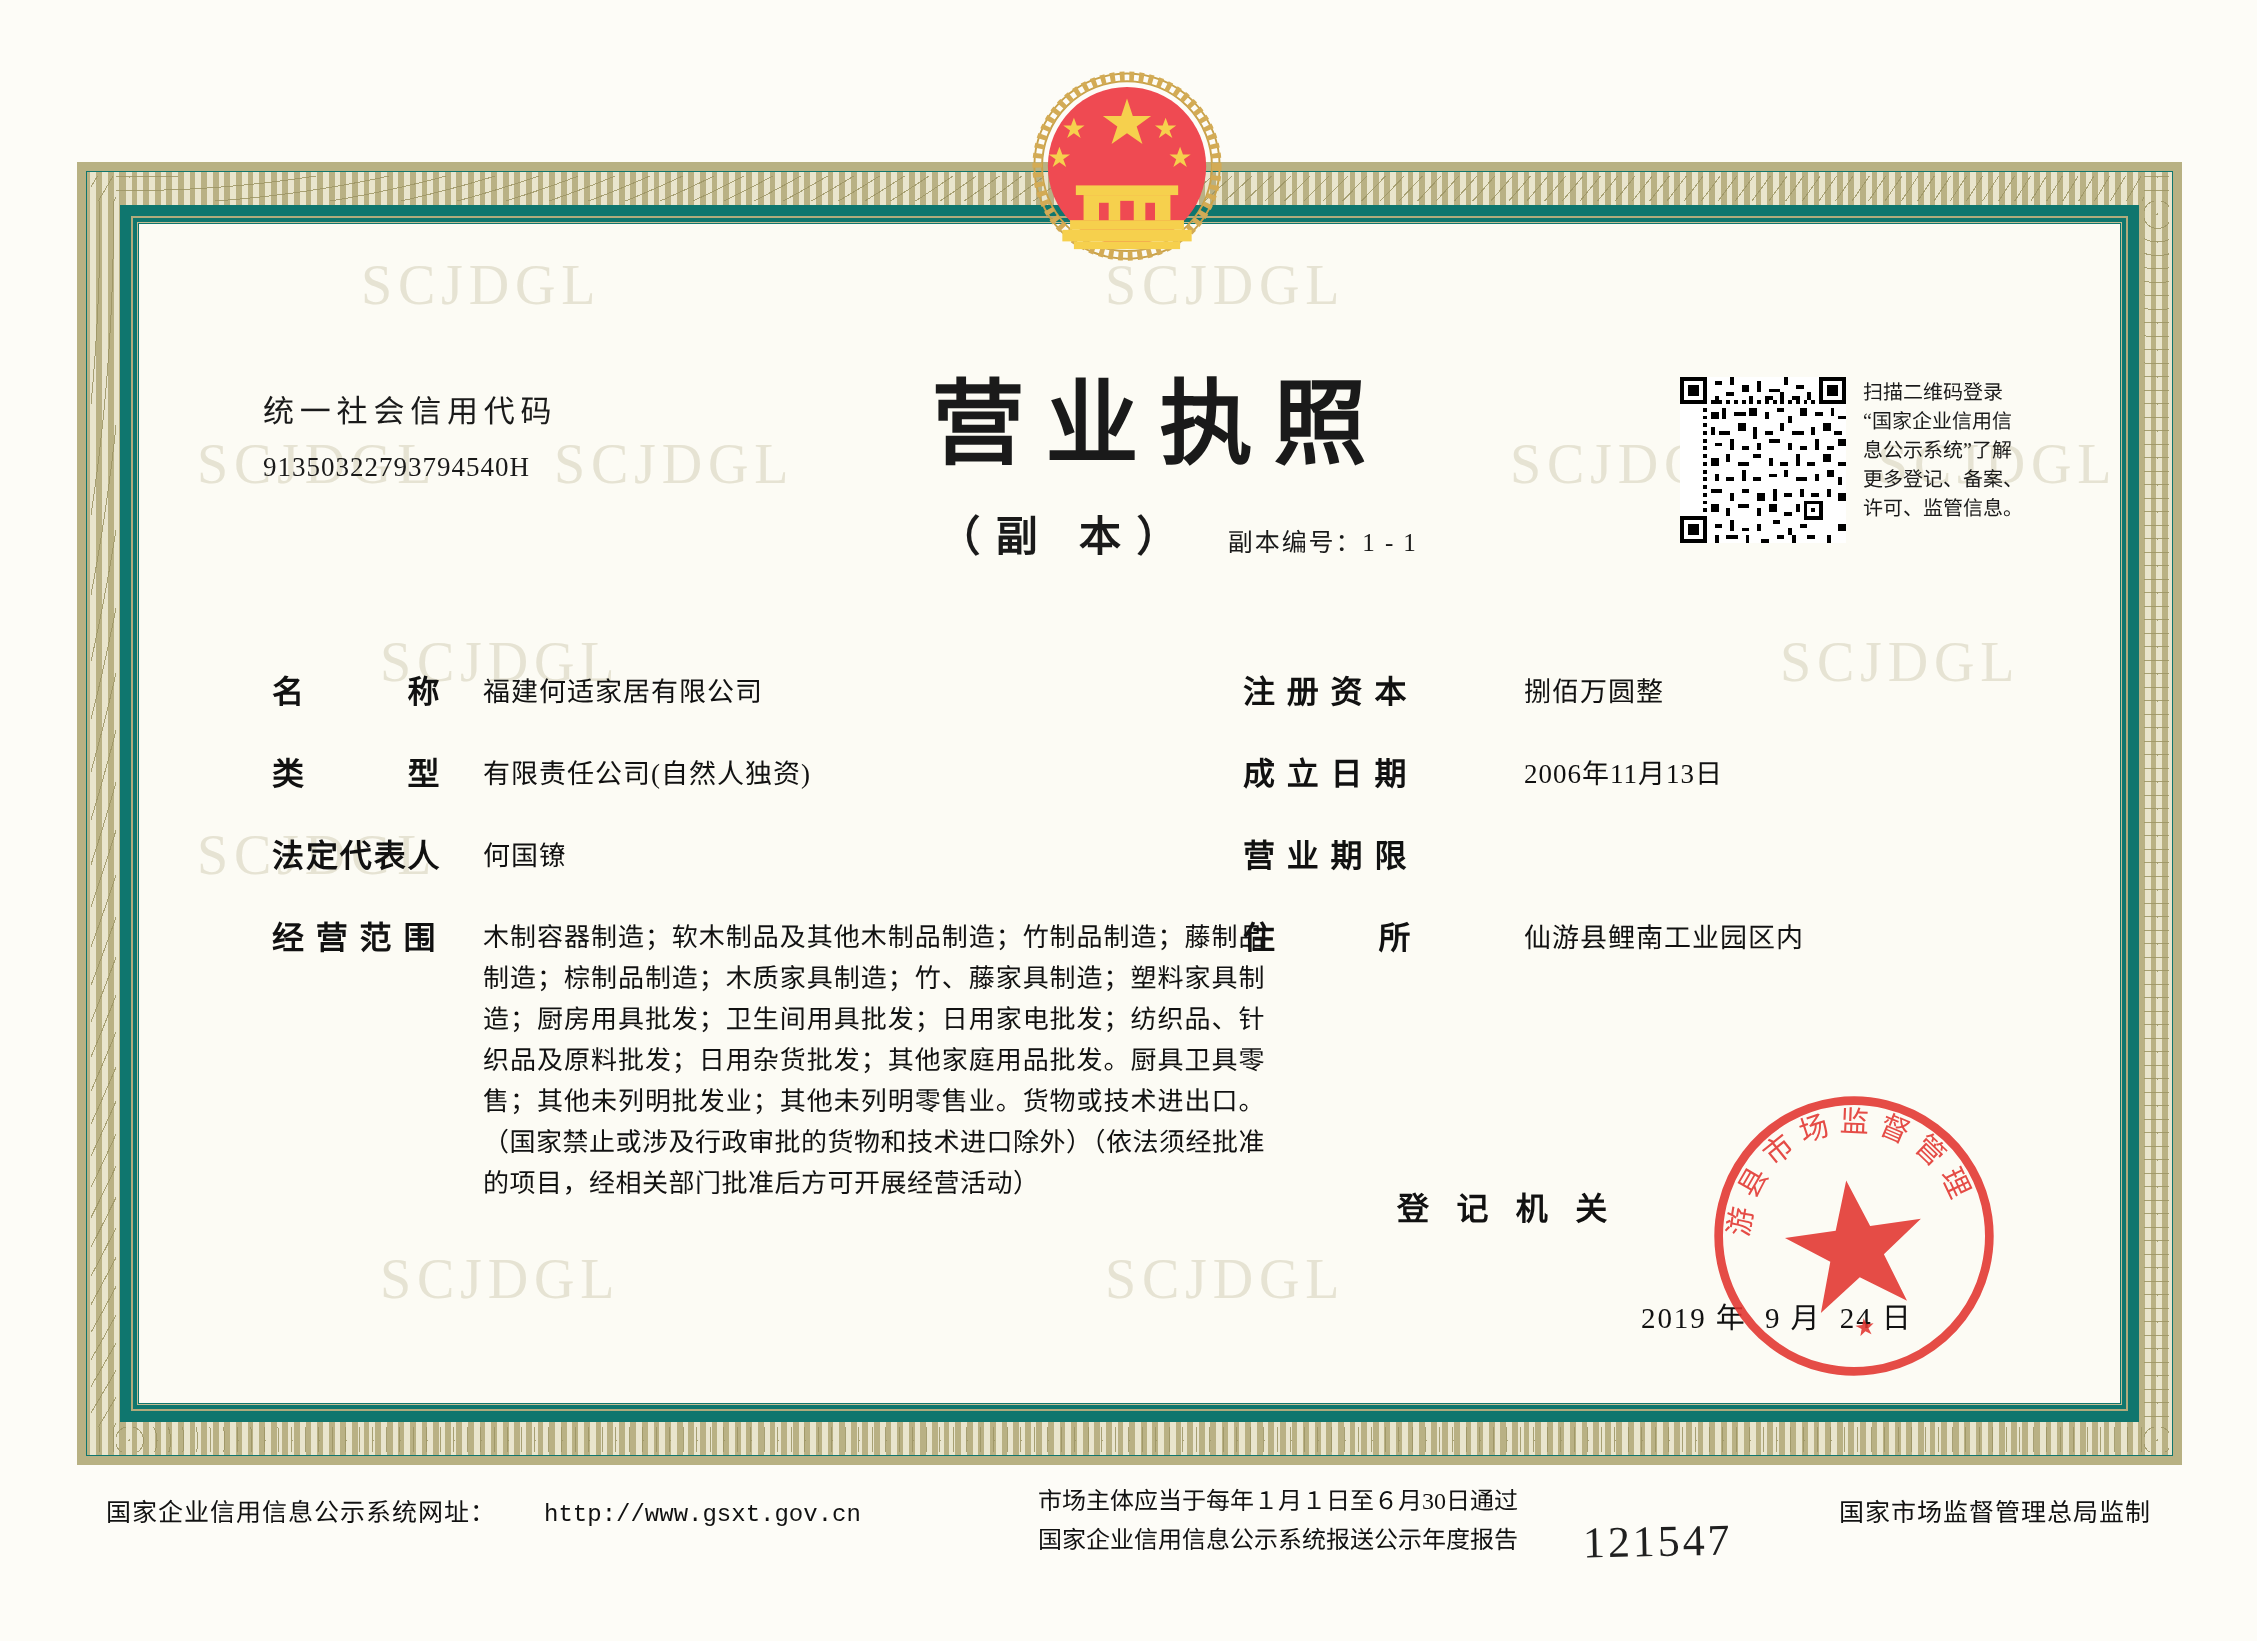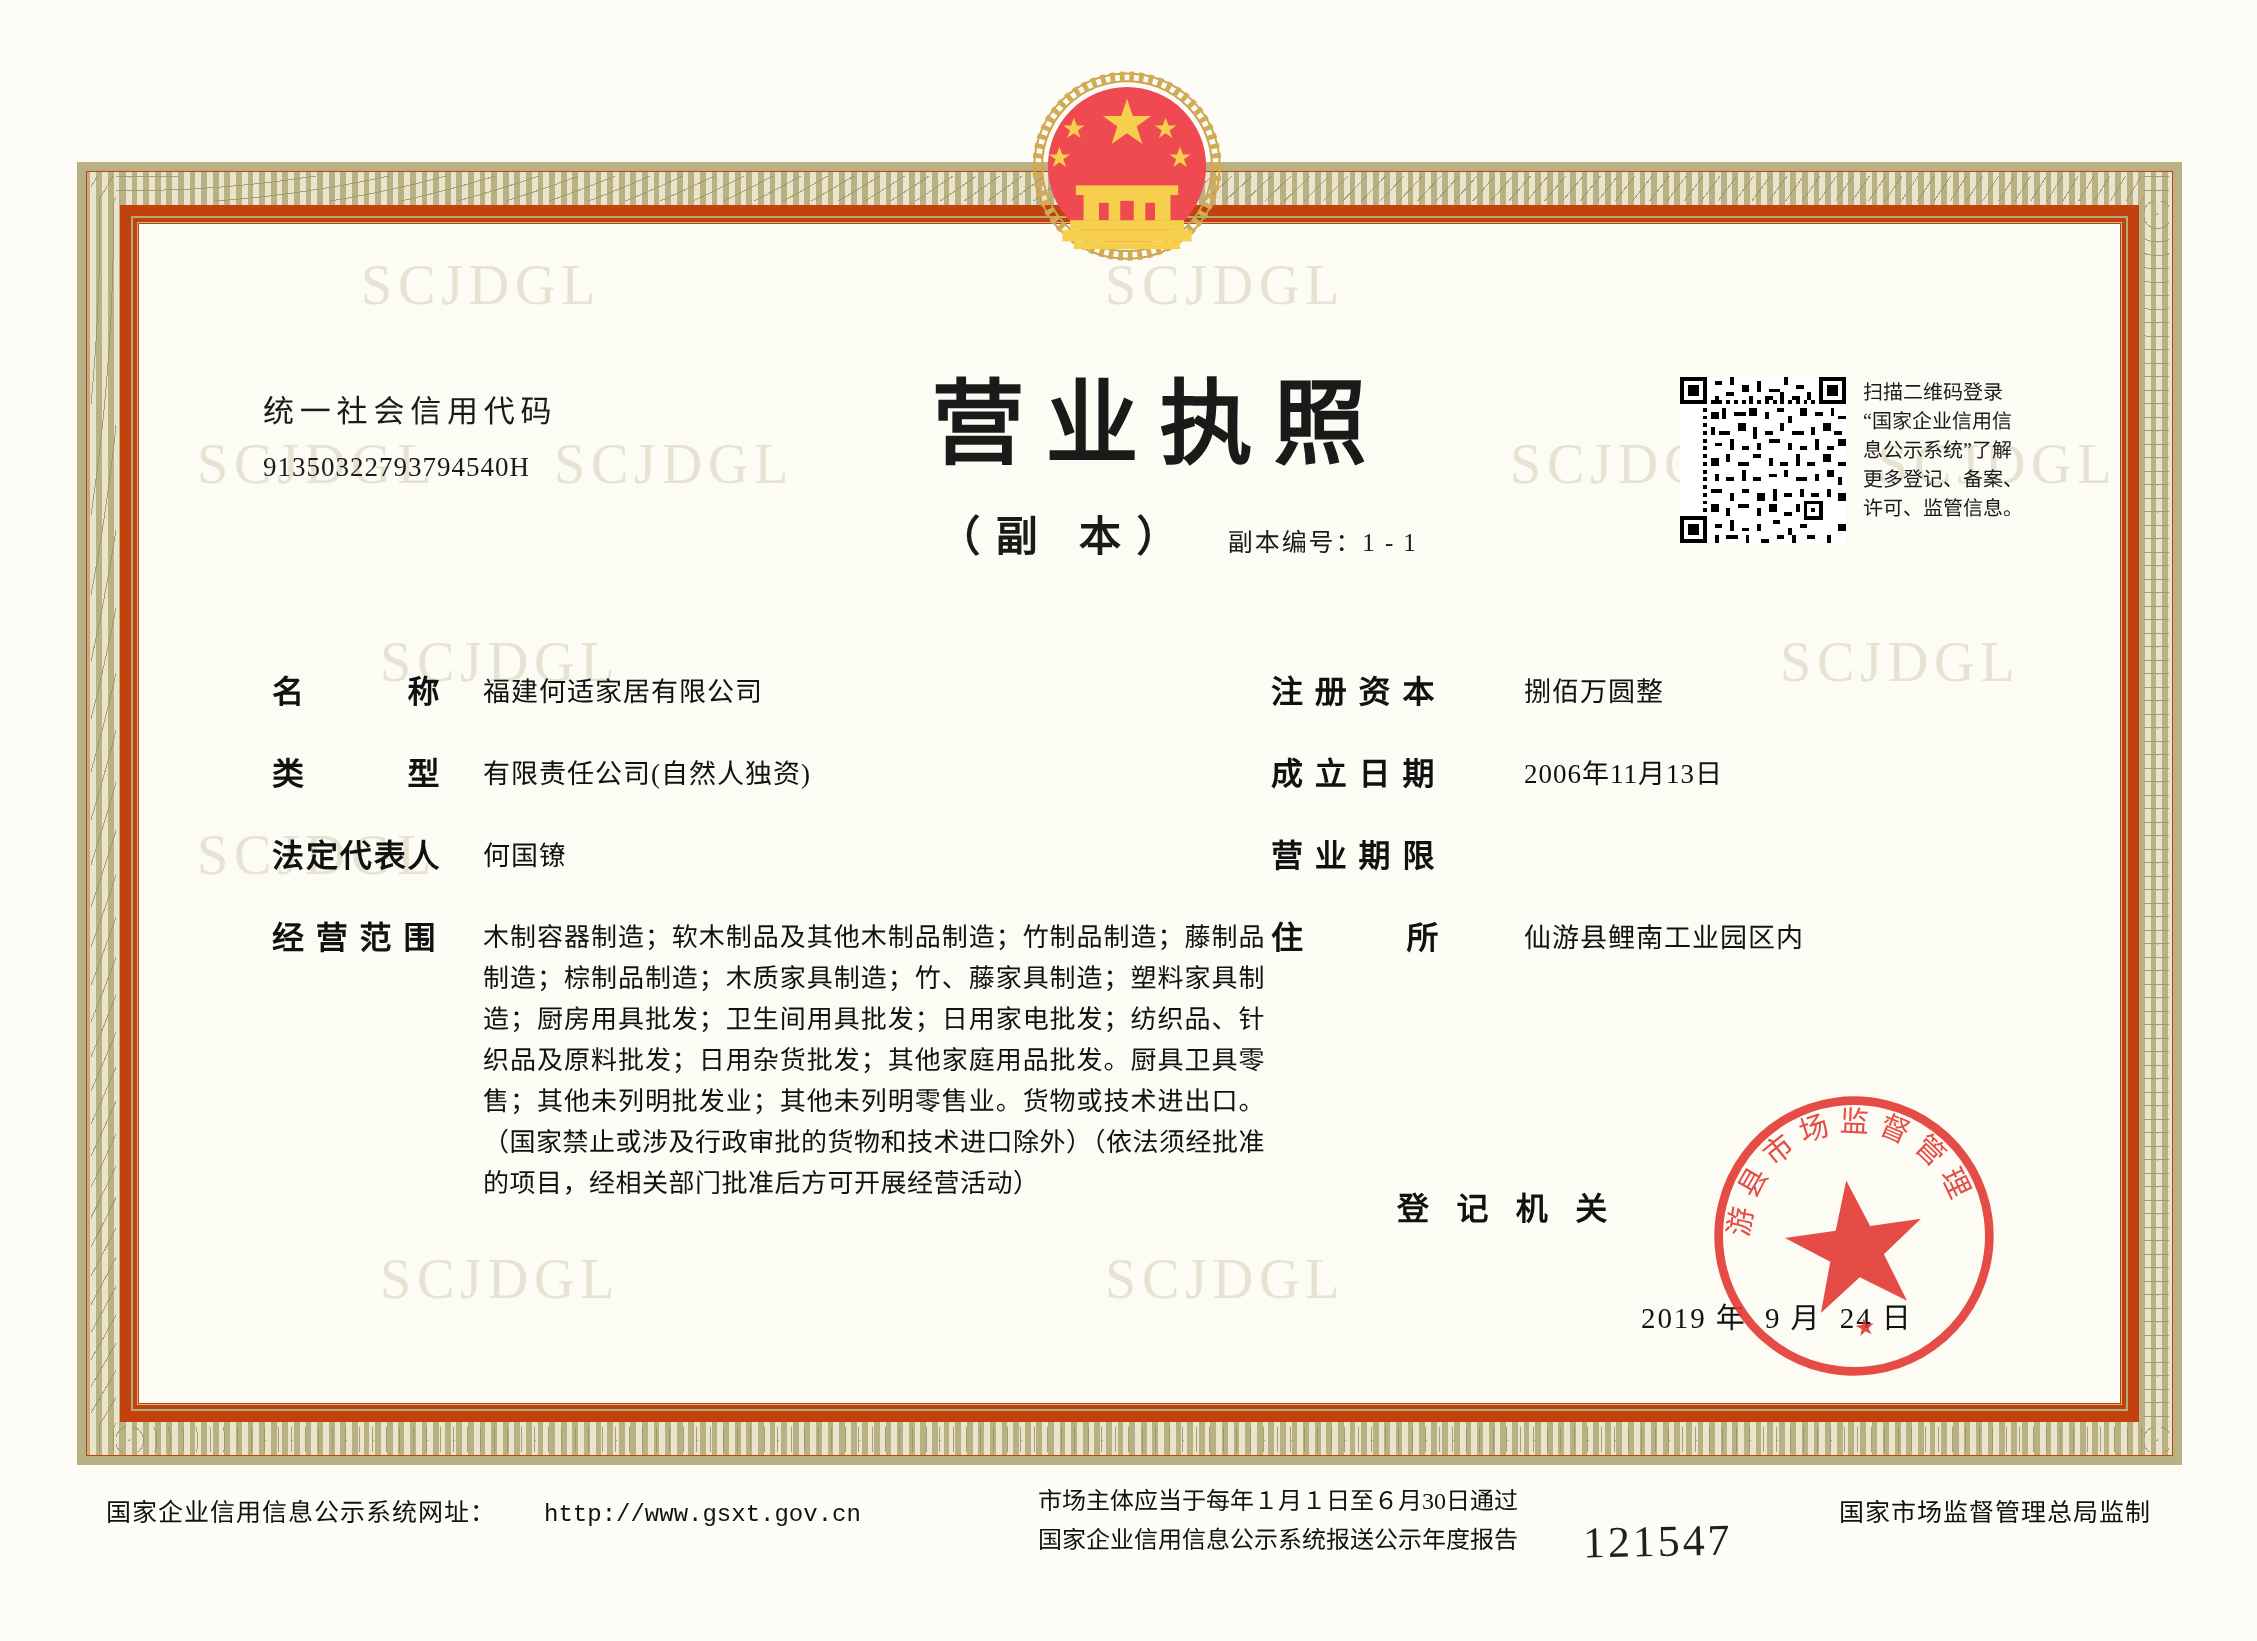--- a/index.html
+++ b/index.html
@@ -23,21 +23,21 @@
     background: #fdfcf7;
   }
 
   
   .cert {
     position: absolute;
     left: 77px;
     top: 162px;
     width: 2105px;
     height: 1303px;
-    background: #c2410c;
+    background: #0f766e;
     box-sizing: border-box;
   }
 
   
   .border-outer {
     position: absolute;
     left: 0; top: 0; right: 0; bottom: 0;
     border: 9.7px solid #b8b183;
     box-sizing: border-box;
   }
@@ -197,21 +197,21 @@
   }
   .row-value {
     position: absolute;
     font-size: 27px;
     color: #111;
     letter-spacing: 1px;
     white-space: nowrap;
   }
   .lbl-a { left: 272px; }
   .val-a { left: 483px; }
-  .lbl-b { left: 1271px; }
+  .lbl-b { left: 1243px; }
   .val-b { left: 1524px; }
 
   .scope-text {
     position: absolute;
     left: 483px;
     top: 917px;
     width: 782px;
     font-size: 26px;
     line-height: 41px;
     color: #111;

